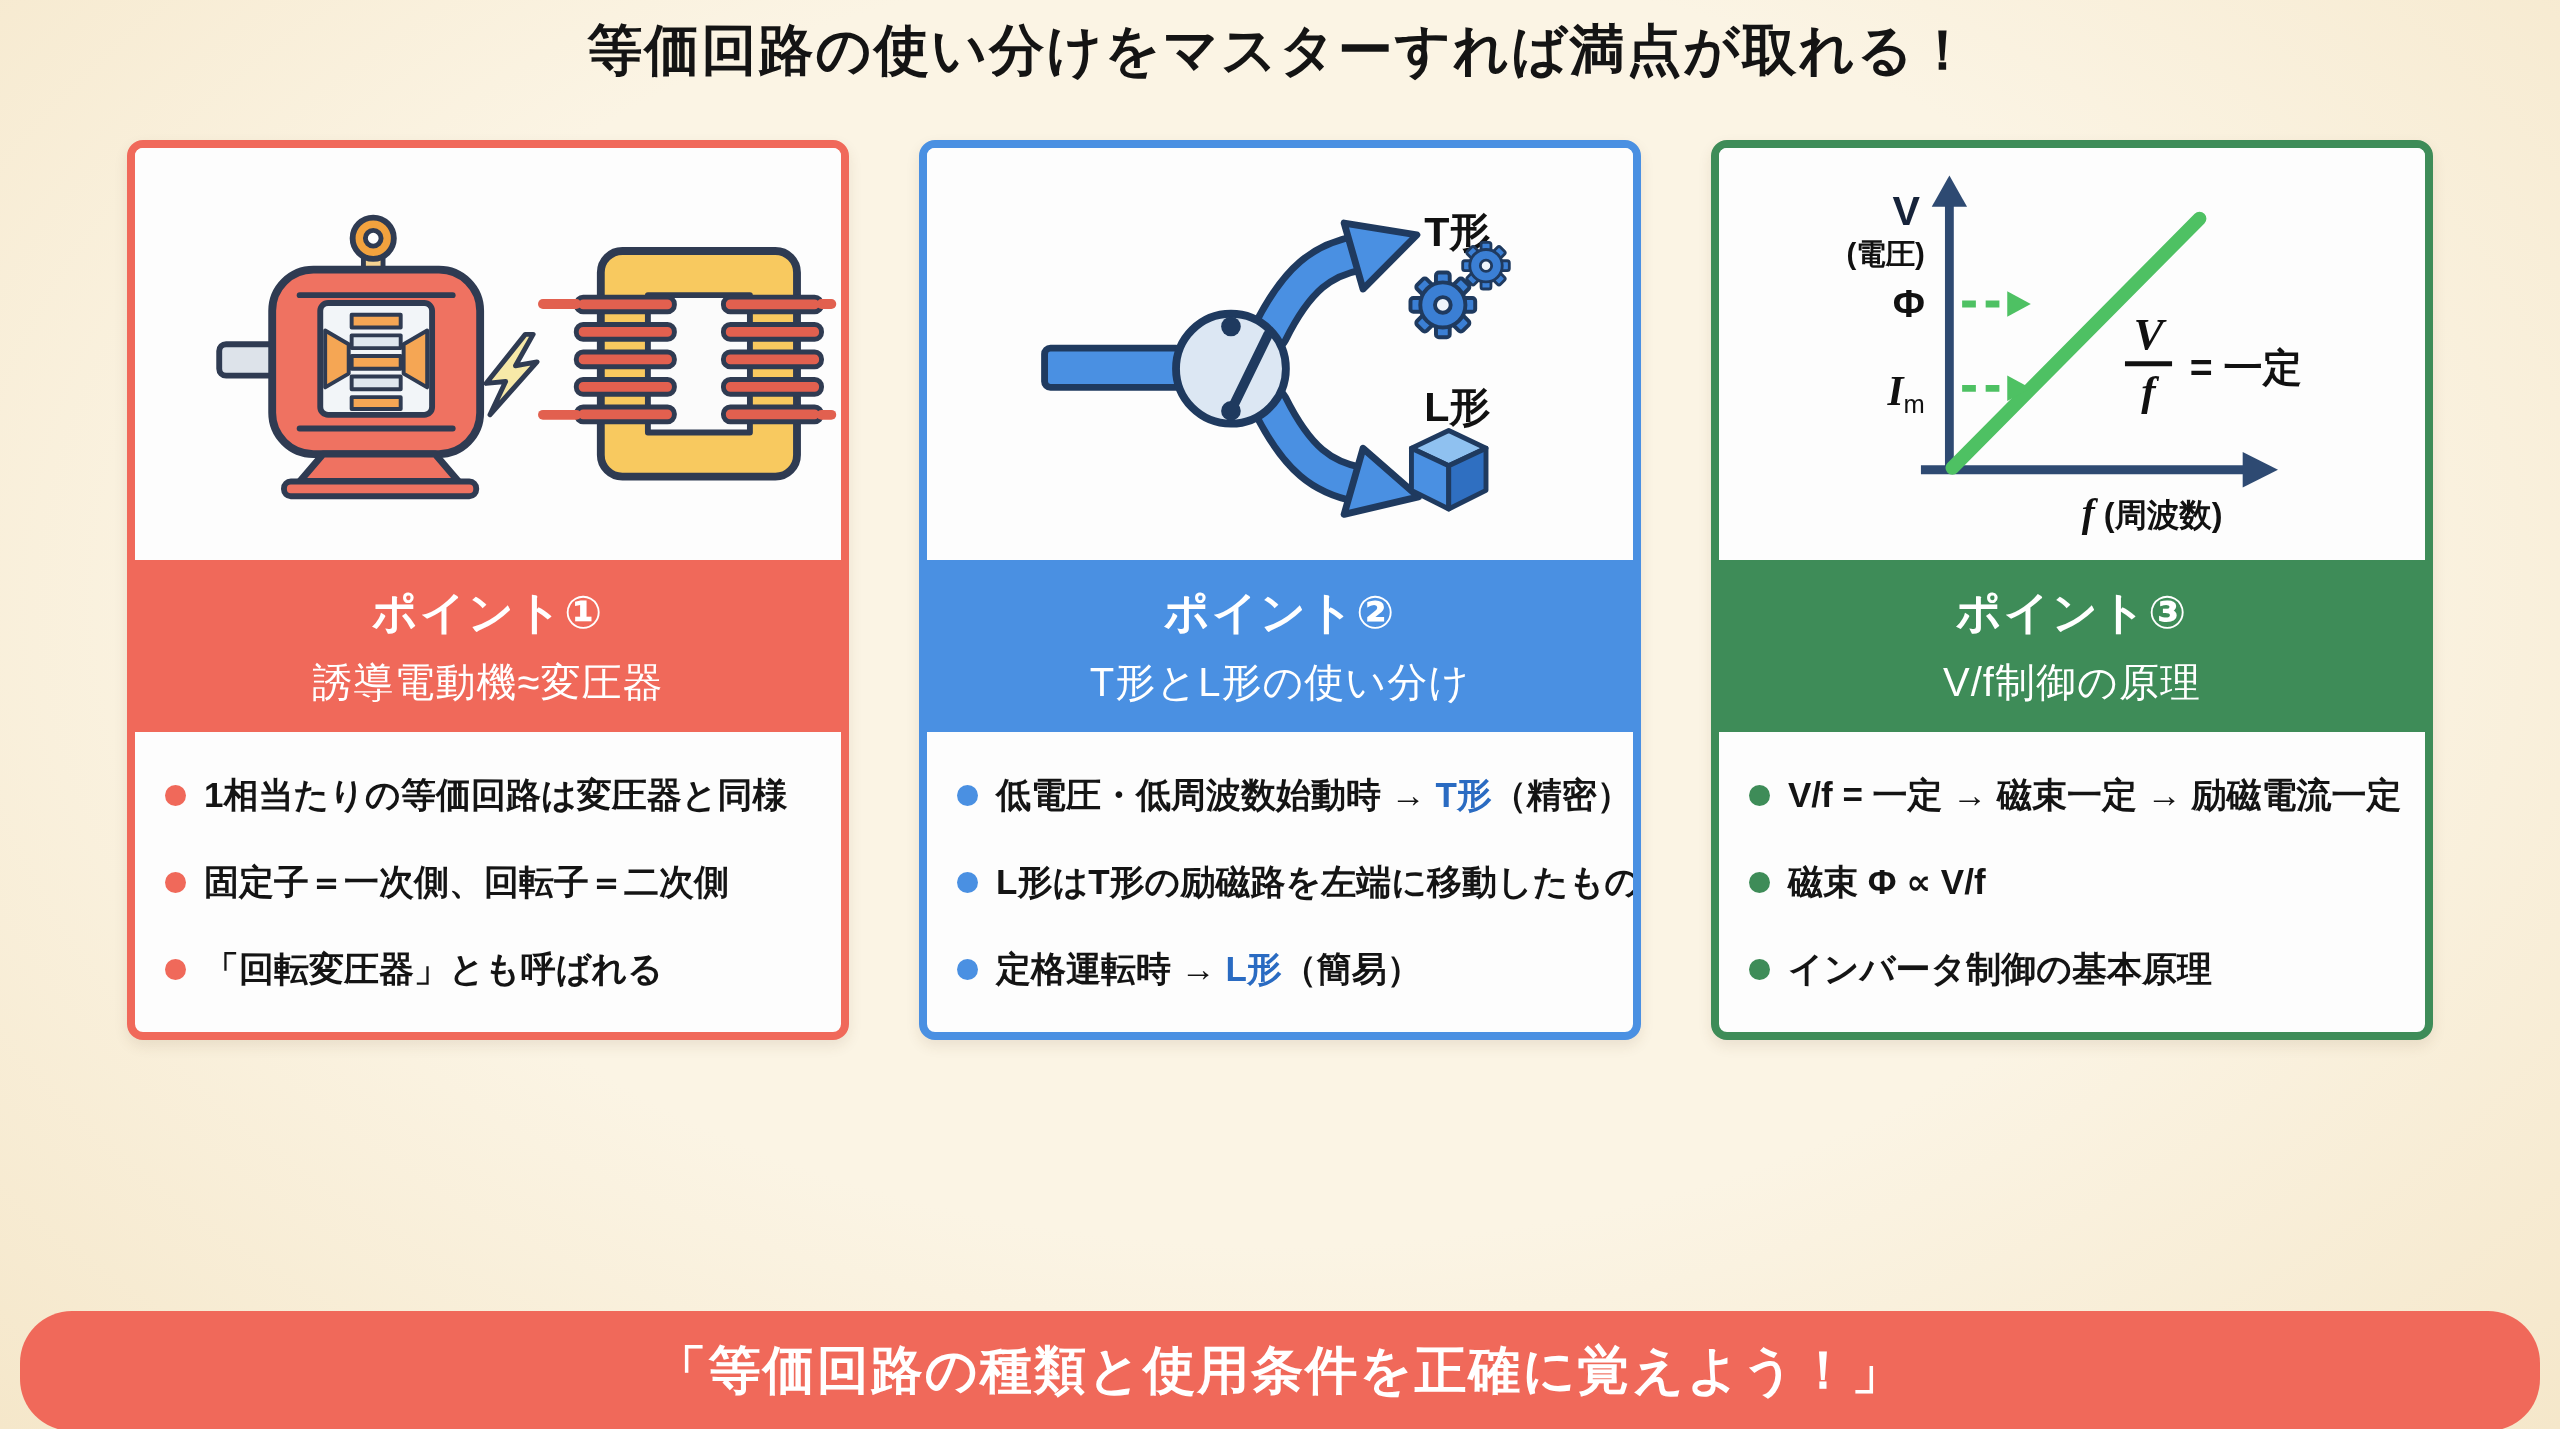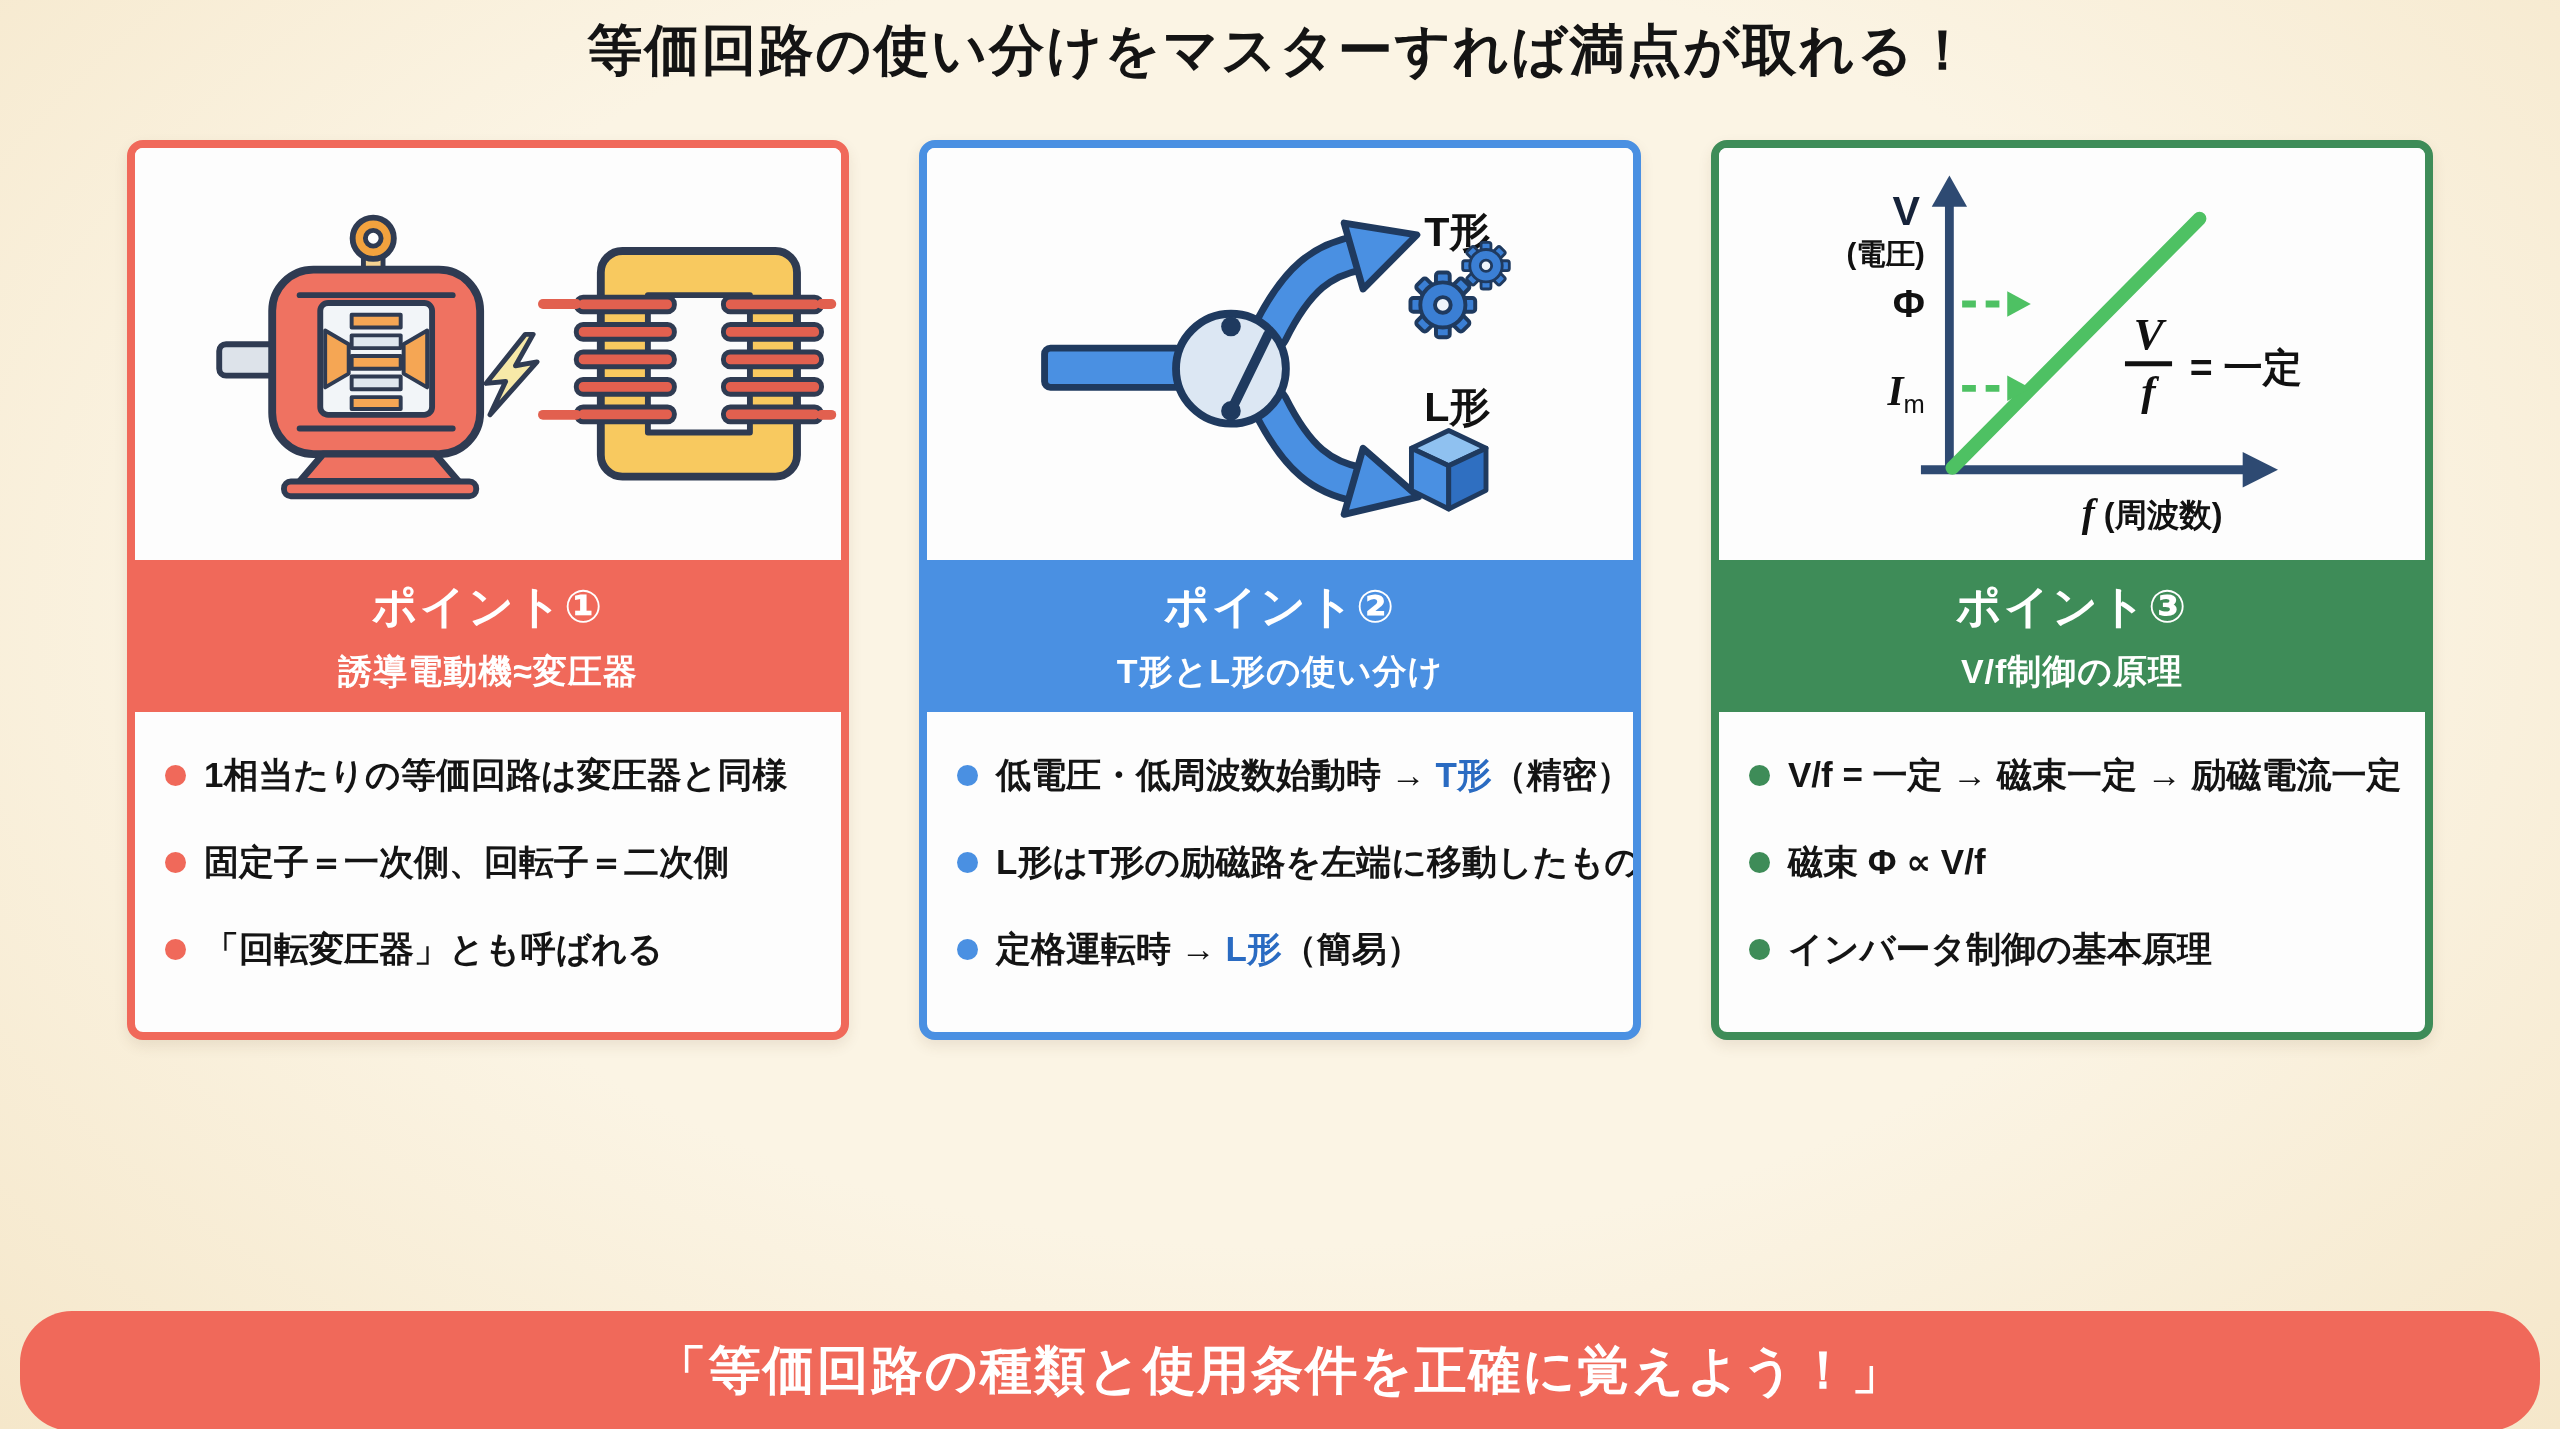--- a/index.html
+++ b/index.html
@@ -48,30 +48,30 @@
     box-shadow:0 6px 14px rgba(90,60,30,.10);
   }
   .illus{
     height:412px;
     flex:0 0 auto;
     background:#fdfdfd;
   }
   .illus svg{display:block;width:100%;height:100%;}
   .card-header{
     flex:0 0 auto;
-    height:152px;
+    height:172px;
     background:var(--accent);
     color:#fff;
     display:flex;flex-direction:column;
     align-items:center;justify-content:center;
     gap:12px;
     text-align:left;
   }
   .card-header .h1{font-size:45px;font-weight:800;letter-spacing:2px;}
-  .card-header .h2{font-size:34px;font-weight:700;letter-spacing:1px;}
+  .card-header .h2{font-size:40px;font-weight:400;letter-spacing:1px;}
   .bullets{
     list-style:none;
     margin:0;
     padding:40px 28px 0 30px;
     display:flex;flex-direction:column;
     gap:40px;
   }
   .bullets li{
     display:flex;align-items:center;gap:18px;
   }

